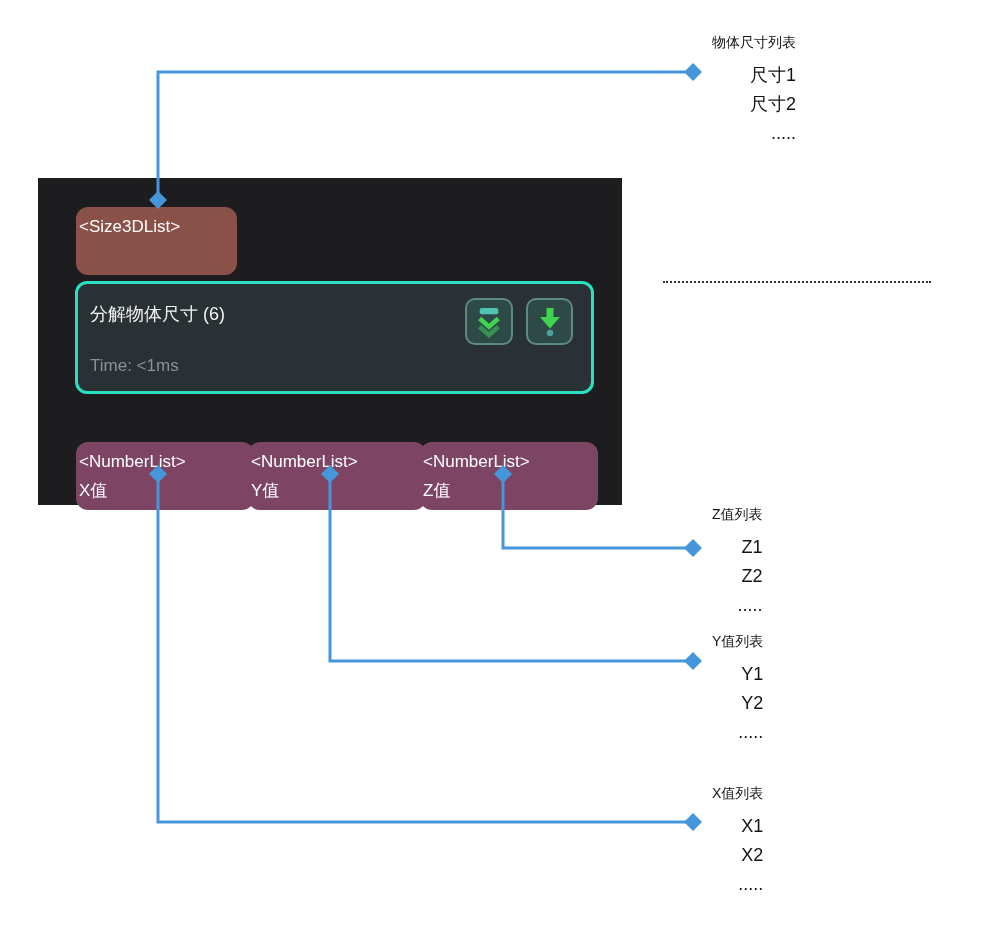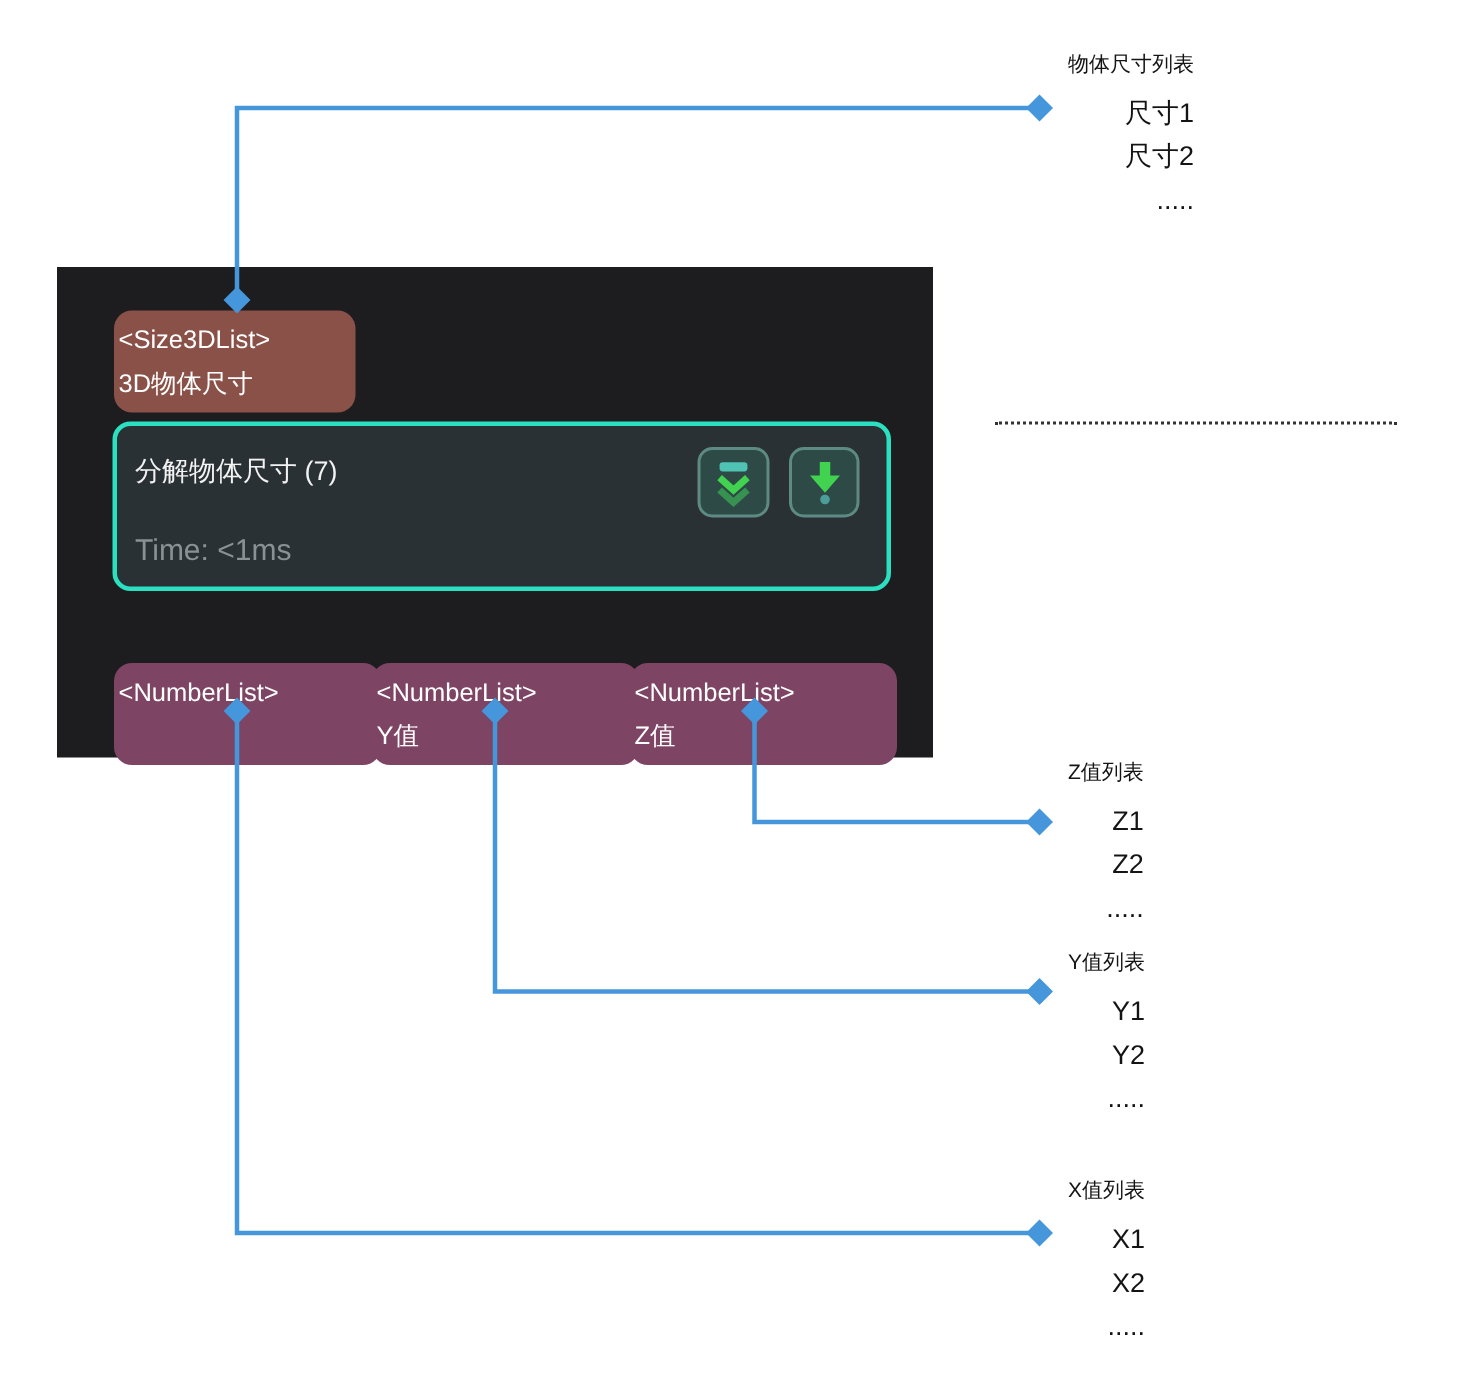--- a/index.html
+++ b/index.html
@@ -77,21 +77,21 @@
     position: absolute;
     left: 12px; top: 18px;
     color: var(--title-text);
     font-size: 18px;
     white-space: nowrap;
   }
   .node-time {
     position: absolute;
     left: 12px; top: 72px;
     color: var(--time-text);
-    font-size: 20px;
+    font-size: 17px;
     white-space: nowrap;
   }
 
   .icon-btn {
     position: absolute;
     top: 298px;
     width: 48px; height: 47px;
     background: var(--button-bg);
     border: 2px solid var(--button-border);
     border-radius: 10px;
@@ -155,44 +155,44 @@
 </style>
 </head>
 <body>
 
 <div id="stage">
 
   <div class="node-card"></div>
 
   <div class="port input">
     <div class="port-type">&lt;Size3DList&gt;</div>
-    <div class="port-label">3D物体尺寸</div>
   </div>
 
   <div class="node-body">
-    <div class="node-title">分解物体尺寸 (7)</div>
+    <div class="node-title">分解物体尺寸 (6)</div>
     <div class="node-time">Time: &lt;1ms</div>
   </div>
 
   <button class="icon-btn btn-collapse">
     <svg width="34" height="33" viewBox="0 0 32 32">
       <rect x="7" y="3" width="18" height="6" rx="2" fill="var(--icon-teal)"></rect>
       <polyline points="7,13 16,21 25,13" stroke="var(--icon-green)" stroke-width="4.5" fill="none"></polyline>
       <polyline points="7,21 16,29 25,21" stroke="var(--icon-green-dim)" stroke-width="4.5" fill="none" opacity="0.8"></polyline>
     </svg>
   </button>
   <button class="icon-btn btn-run">
     <svg width="32" height="32" viewBox="0 0 32 32">
       <path d="M12.5 2 h7 v9 h6.5 L16 22.5 L6 11 h6.5 z" fill="var(--icon-green)"></path>
       <circle cx="16" cy="27" r="3.2" fill="var(--icon-dot)"></circle>
     </svg>
   </button>
 
   <div class="port output pos-x">
     <div class="port-type">&lt;NumberList&gt;</div>
+    <div class="port-label">X值</div>
   </div>
   <div class="port output pos-y">
     <div class="port-type">&lt;NumberList&gt;</div>
     <div class="port-label">Y值</div>
   </div>
   <div class="port output pos-z">
     <div class="port-type">&lt;NumberList&gt;</div>
     <div class="port-label">Z值</div>
   </div>
 

